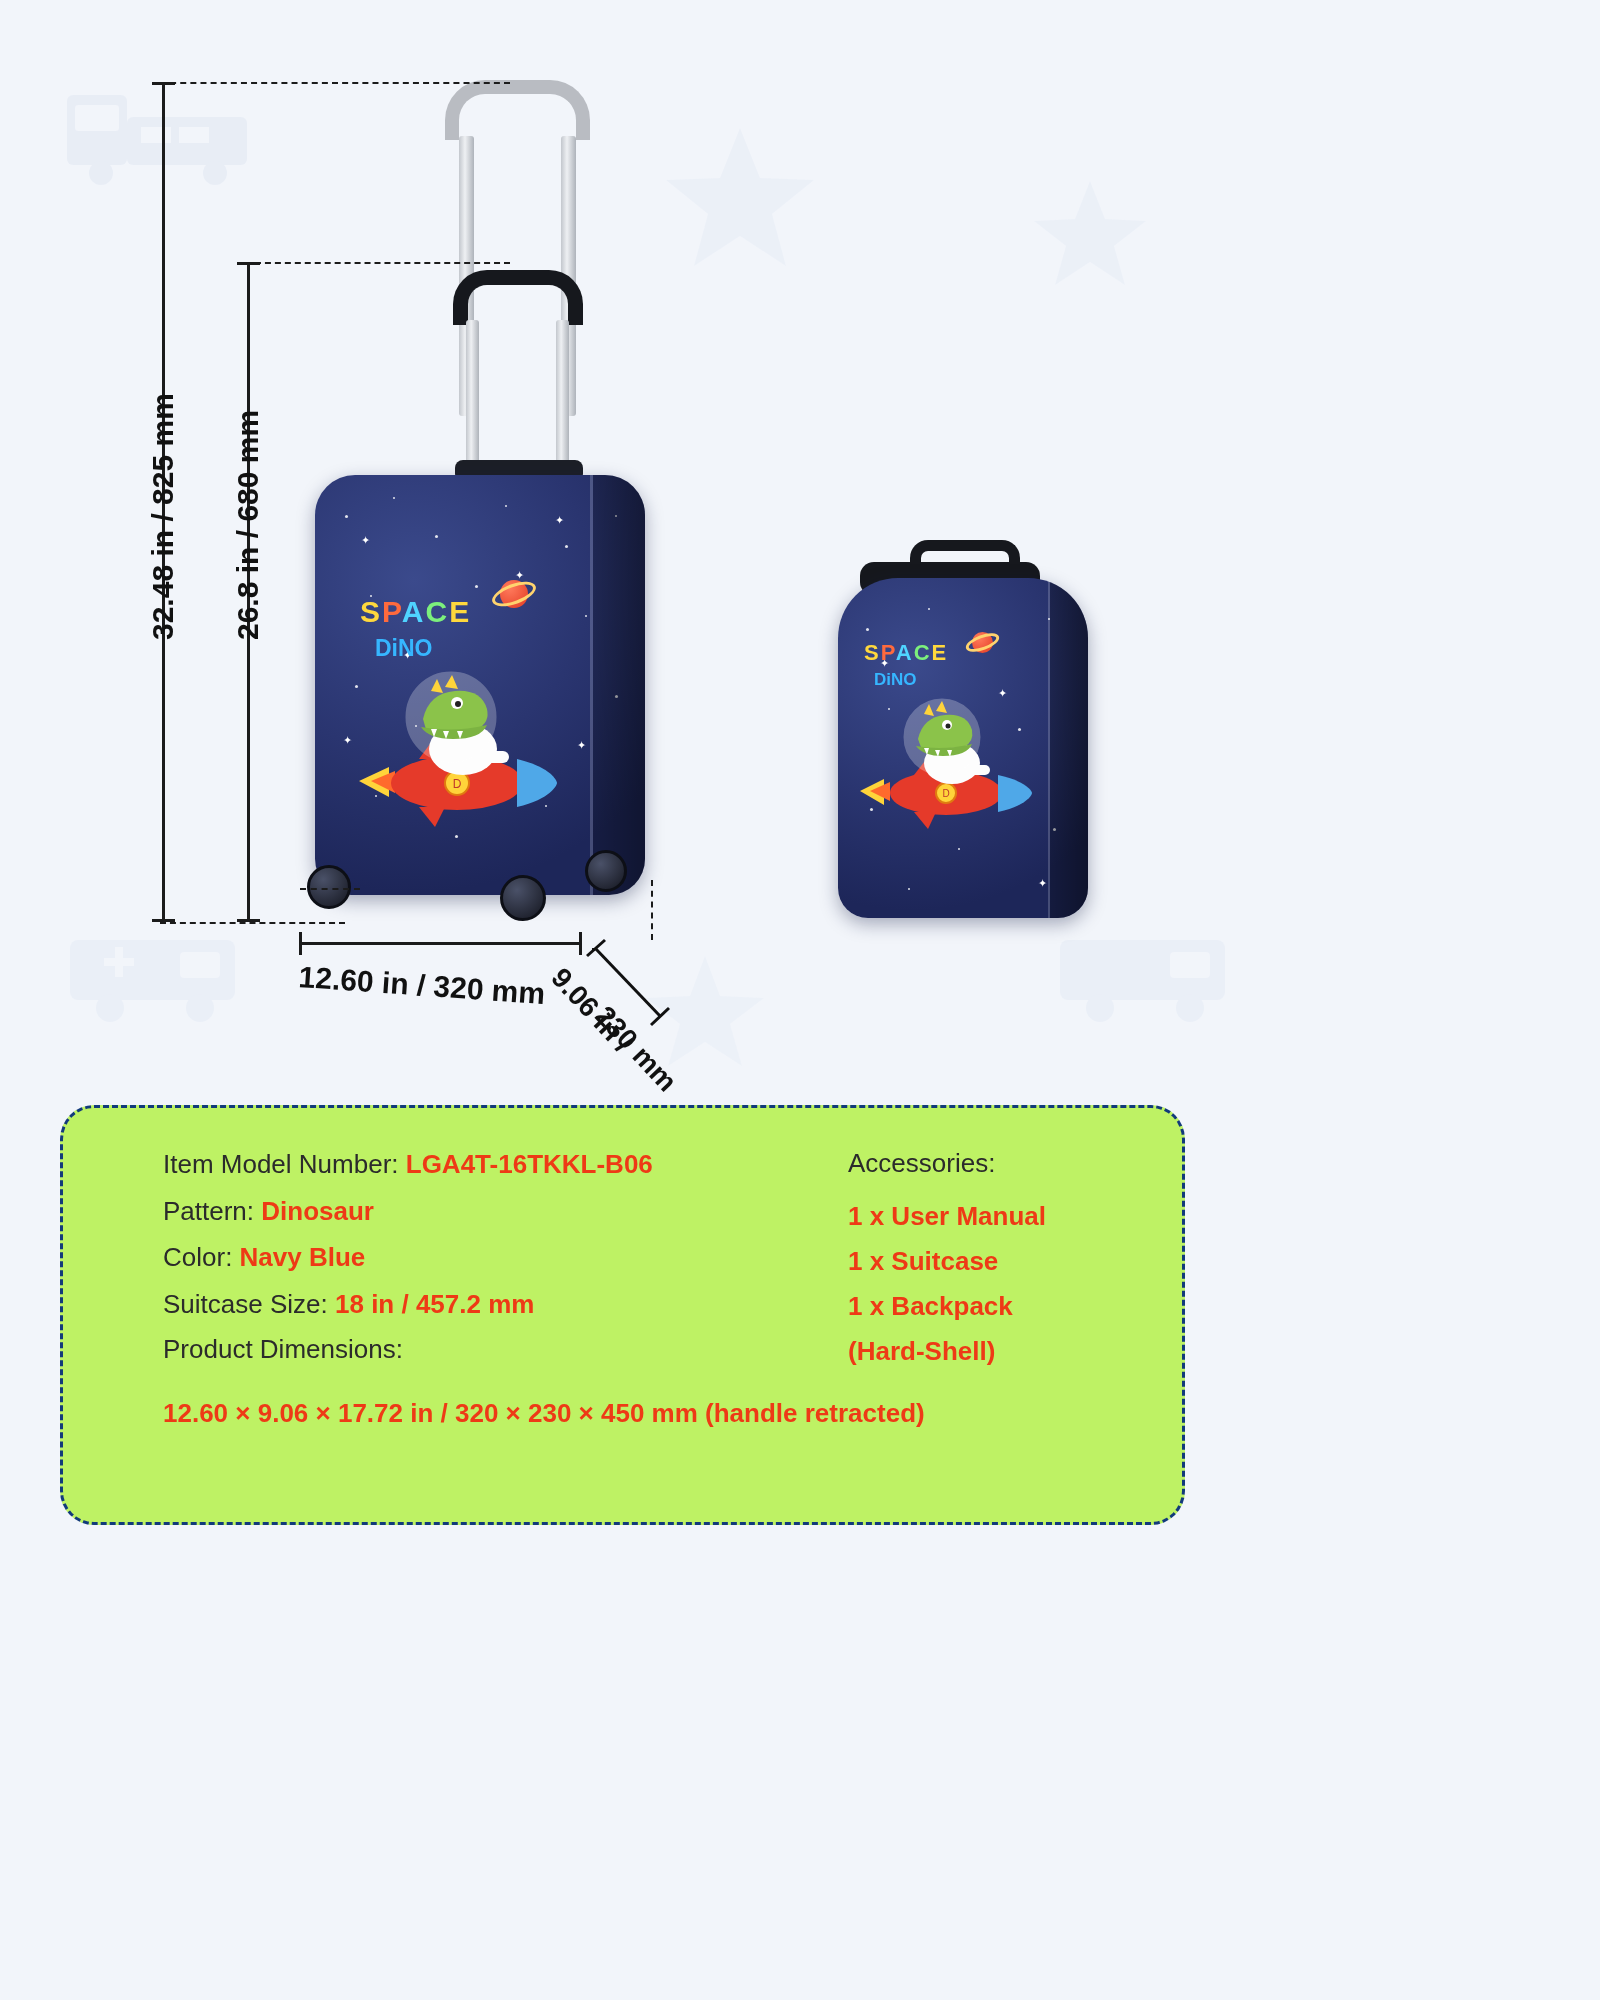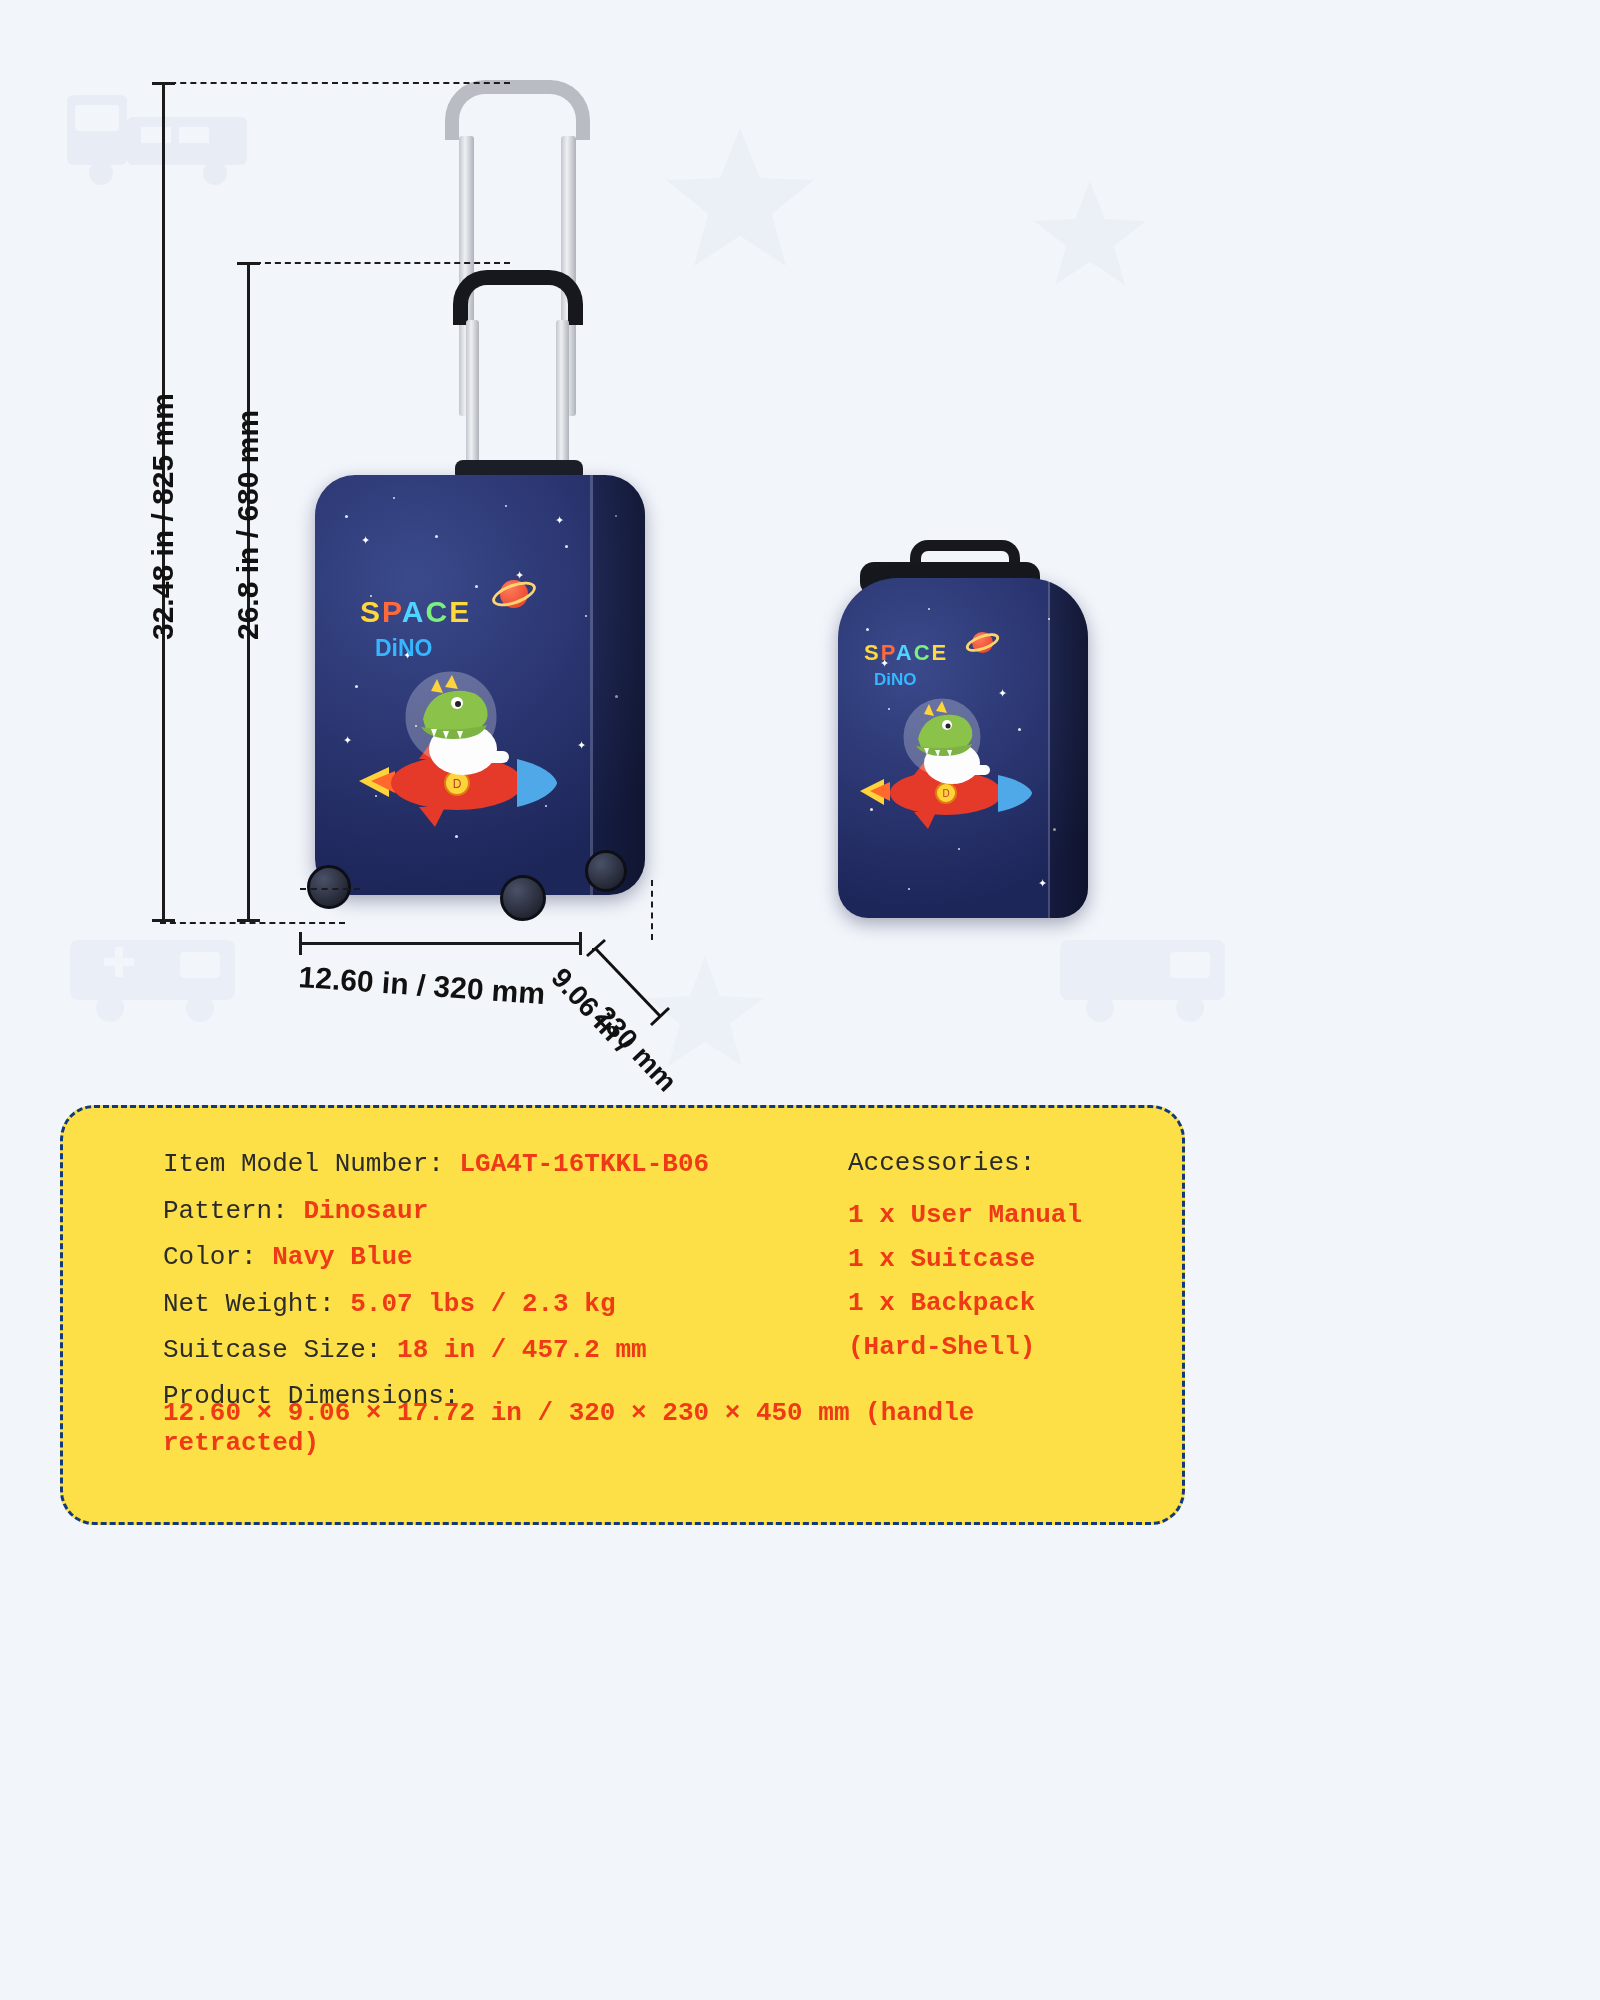--- a/index.html
+++ b/index.html
@@ -90,24 +90,23 @@
   .topgrip {
     position:absolute;
     background:#1c1f27;
     border-radius:6px;
   }
 
   
   .info-card {
     position:absolute;
     left:60px; top:1105px; width:1125px; height:420px;
-    background:#fde047;
+    background:#bef264;
     border:3px dashed #123a7a;
     border-radius:34px;
-    font-family:Liberation Mono, monospace;
   }
   .info-left { position:absolute; left:100px; top:40px; width:620px; }
   .info-right { position:absolute; left:785px; top:40px; width:320px; }
   .row { font-size:26px; color:#2b2b2b; margin-bottom:14px; line-height:1.25; }
   .val { color:#ee3a16; font-weight:bold; }
   .acc-title { font-size:26px; color:#2b2b2b; margin-bottom:22px; }
   .acc-item { font-size:26px; color:#ee3a16; font-weight:bold; margin-bottom:14px; }
   .dims-line { font-size:26px; color:#ee3a16; font-weight:bold; margin-bottom:10px; }
   .dims-head { font-size:26px; color:#2b2b2b; margin-bottom:12px; }
 </style>
@@ -340,24 +339,20 @@
       </div>
       <div class="row">
         <span>Pattern:</span>
         <span class="val">Dinosaur</span>
       </div>
       <div class="row">
         <span>Color:</span>
         <span class="val">Navy Blue</span>
       </div>
       <div class="row">
-        <span>Net Weight:</span>
-        <span class="val">5.07 lbs / 2.3 kg</span>
-      </div>
-      <div class="row">
         <span>Suitcase Size:</span>
         <span class="val">18 in / 457.2 mm</span>
       </div>
       <div class="dims-head">Product Dimensions:</div>
     </div>
 
     <div class="info-right">
       <div class="acc-title">Accessories:</div>
       <div class="acc-item">1 x User Manual</div>
       <div class="acc-item">1 x Suitcase</div>

